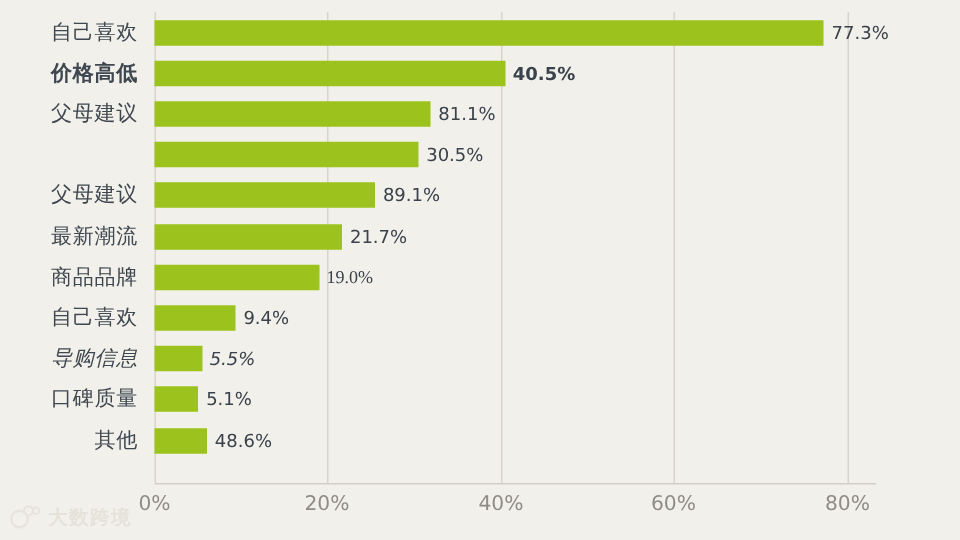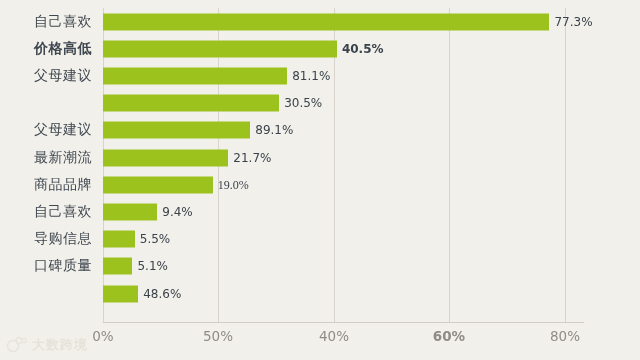--- a/index.html
+++ b/index.html
@@ -128,23 +128,23 @@
 
     <div class="gridline" style="left:103px;"></div>
     <div class="gridline" style="left:218px;"></div>
     <div class="gridline" style="left:334px;"></div>
     <div class="gridline" style="left:449px;"></div>
     <div class="gridline" style="left:565px;"></div>
 
     <div class="axis-line"></div>
 
     <div class="tick-label" style="left:103px;">0%</div>
-    <div class="tick-label" style="left:218px;">50%</div>
+    <div class="tick-label" style="left:218px;">20%</div>
     <div class="tick-label" style="left:334px;">40%</div>
-    <div class="tick-label" style="left:449px;font-weight:bold;">60%</div>
+    <div class="tick-label" style="left:449px;">60%</div>
     <div class="tick-label" style="left:565px;">80%</div>
 
     <div id="rows">
         <div class="row" style="top: 8px; height: 27px;">
           <div class="cat-label">自己喜欢</div>
           <div class="bar" style="width: 446.408px; background: rgb(156, 194, 30);"></div>
           <div class="bar-value" style="left: 554.408px;">77.3%</div>
         </div>
         <div class="row" style="top: 35.2px; height: 27px; font-weight: bold;">
           <div class="cat-label">价格高低</div>
@@ -173,31 +173,32 @@
         <div class="row" style="top: 171.2px; height: 27px;">
           <div class="cat-label">商品品牌</div>
           <div class="bar" style="width: 109.725px; background: rgb(156, 194, 30);"></div>
           <div class="bar-value" style="left: 217.725px; font-family: Liberation Serif, serif;">19.0%</div>
         </div>
         <div class="row" style="top: 198.4px; height: 27px;">
           <div class="cat-label">自己喜欢</div>
           <div class="bar" style="width: 54.285px; background: rgb(156, 194, 30);"></div>
           <div class="bar-value" style="left: 162.285px;">9.4%</div>
         </div>
-        <div class="row" style="top: 225.6px; height: 27px;">
+        <div class="row" style="top: 225.6px; height: 27px; font-style: italic;">
           <div class="cat-label">导购信息</div>
           <div class="bar" style="width: 31.7625px; background: rgb(156, 194, 30);"></div>
           <div class="bar-value" style="left: 139.762px;">5.5%</div>
         </div>
         <div class="row" style="top: 252.8px; height: 27px;">
           <div class="cat-label">口碑质量</div>
           <div class="bar" style="width: 29.4525px; background: rgb(156, 194, 30);"></div>
           <div class="bar-value" style="left: 137.452px;">5.1%</div>
         </div>
         <div class="row" style="top: 280px; height: 27px;">
+          <div class="cat-label">其他</div>
           <div class="bar" style="width: 35.2275px; background: rgb(156, 194, 30);"></div>
           <div class="bar-value" style="left: 143.227px;">48.6%</div>
         </div>
       </div>
   </div>
 
   <div class="watermark">
     <span class="wm-logo">
       <svg width="22" height="18" viewBox="0 0 22 18" aria-hidden="true">
         <circle cx="7" cy="10" r="5.5" fill="none" stroke="#ddd9d1" stroke-width="1.6"></circle>

